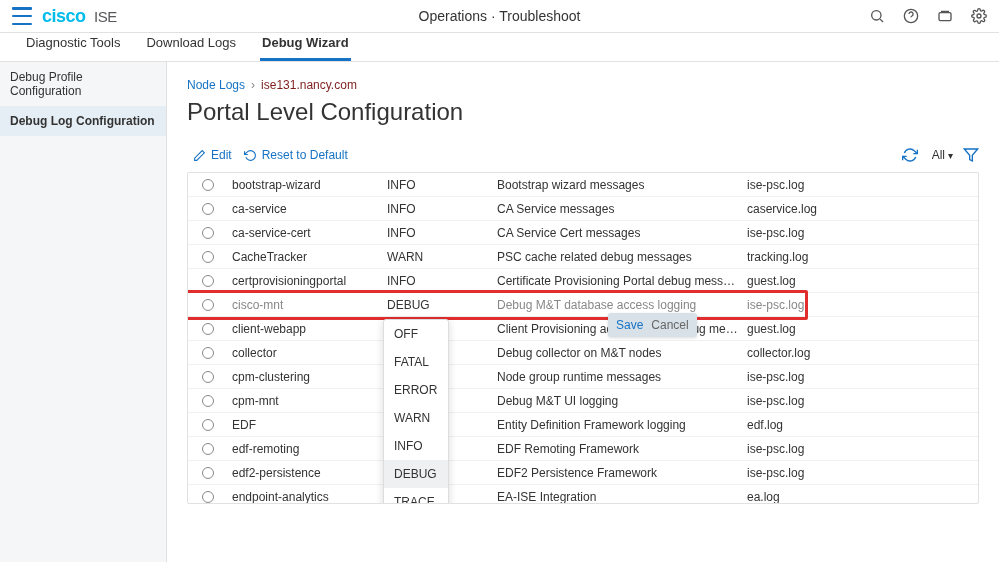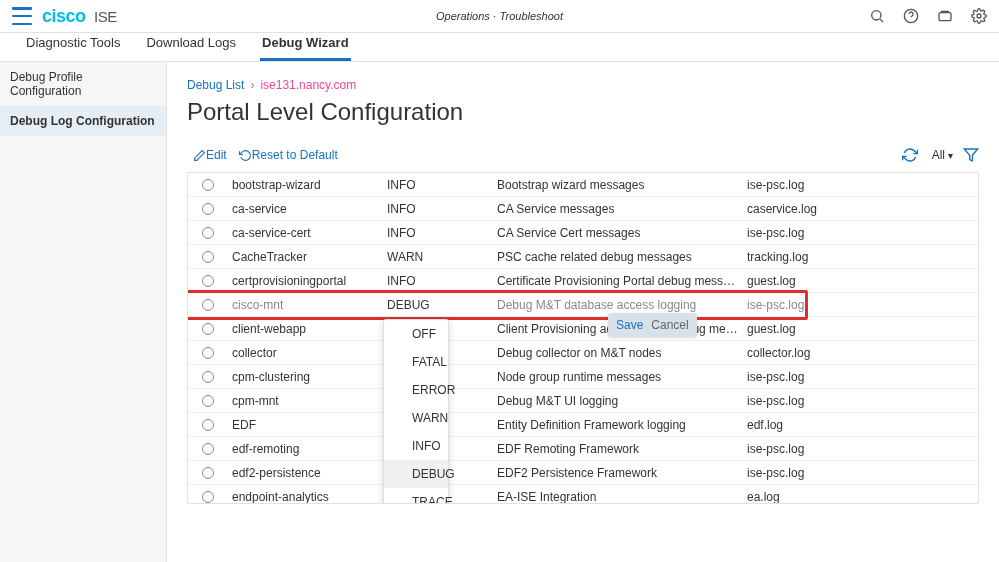--- a/index.html
+++ b/index.html
@@ -23,21 +23,21 @@
   
   .topbar {
     height:33px;
     border-bottom:1px solid var(--border-gray);
     display:flex; align-items:center; padding:0 12px;
   }
   .hamburger { width:20px; height:18px; display:flex; flex-direction:column; justify-content:space-between; cursor:pointer;}
   .hamburger span { height:2.5px; background:var(--primary-blue); border-radius:1px; }
   .brand { font-weight:700; font-size:18px; margin-left:10px; color:var(--cisco-blue); letter-spacing:-0.5px;}
   .brand-sub { font-weight:400; font-size:15px; color:#58585b; margin-left:4px;}
-  .page-title-center { position:absolute; left:50%; transform:translateX(-50%); font-size:11px; color:#333;font-style:italic;}
+  .page-title-center { position:absolute; left:50%; transform:translateX(-50%); font-size:14px; color:#333;}
   .top-icons { margin-left:auto; display:flex; gap:18px; color:#555;}
   .ticon { width:16px; height:16px; cursor:pointer; }
 
   
   .tabs {
     height:29px; border-bottom:1px solid var(--border-gray);
     display:flex; align-items:flex-end; padding:0 24px; gap:22px;
   }
   .tab { font-size:13px; padding:6px 2px 8px 2px; color:#333; cursor:pointer; border-bottom:3px solid transparent;}
   .tab.active { border-bottom:3px solid var(--primary-blue); font-weight:600;}
@@ -50,26 +50,26 @@
   }
   .side-item { padding:8px 10px; cursor:pointer; color:#333;}
   .side-item.active { background:#e6eef5; font-weight:600;}
 
   .main {
     flex:1; padding:16px 20px 0 20px; position:relative; overflow:hidden;
   }
 
   .breadcrumb { font-size:12px; color:var(--primary-blue); margin-bottom:6px; display:flex; align-items:center; gap:6px;}
   .breadcrumb .sep { color:#888;}
-  .breadcrumb .node { color:#ec4899; }
+  .breadcrumb .node { color:#7f1d1d; }
 
   h1.page-h1 { font-size:24px; font-weight:400; margin-bottom:18px;}
 
   .toolbar-row { display:flex; align-items:center; margin-bottom:6px;}
-  .tbtn { display:flex; align-items:center; color:var(--primary-blue); font-size:12px; cursor:pointer; padding:4px 6px;}
+  .tbtn { display:flex; align-items:center; gap:5px; color:var(--primary-blue); font-size:12px; cursor:pointer; padding:4px 6px;}
   .tbtn svg { width:13px; height:13px; }
   .tspacer { flex:1; }
   .filterbox { display:flex; align-items:center; gap:10px; color:#333;}
   .filter-all { display:flex; align-items:center; gap:3px; cursor:pointer;}
   .funnel, .refresh { cursor:pointer; color:var(--primary-blue);}
 
   
   .tablewrap { border:1px solid var(--border-gray); border-radius:2px; position:relative;}
   .thead {
     display:grid;
@@ -103,21 +103,21 @@
   
   .level-input {
     border:none; border-bottom:1px solid var(--primary-blue);
     font-size:12px; padding:3px 0; color:#333; width:60px; background:transparent;
   }
   .level-popup {
     position:absolute; left:195px; width:66px;
     background:#fff; border:1px solid #ddd; box-shadow:0 2px 8px rgba(0,0,0,0.15);
     border-radius:3px; z-index:50;
   }
-  .level-popup .opt { padding:7px 28px; font-size:12px; cursor:pointer;}
+  .level-popup .opt { padding:7px 10px; font-size:12px; cursor:pointer;}
   .level-popup .opt.sel { background:#eef0f2;}
 
   .savecancel {
     position:absolute; left:420px;
     background:#d9e1e8; border-radius:3px;
     padding:5px 8px; font-size:12px; display:flex; gap:8px; z-index:40;
     box-shadow:0 1px 3px rgba(0,0,0,0.15);
   }
   .savecancel .save { color:var(--primary-blue); cursor:pointer;}
   .savecancel .cancel { color:#666; cursor:pointer;}
@@ -170,21 +170,21 @@
   </div>
 
 <div class="workspace">
   <div class="sidepanel" id="side-panel">
       <div class="side-item">Debug Profile Configuration</div>
       <div class="side-item active">Debug Log Configuration</div>
     </div>
 
   <div class="main">
     <div class="breadcrumb">
-      <span style="cursor:pointer;">Debug List</span>
+      <span style="cursor:pointer;">Node Logs</span>
       <span class="sep">›</span>
       <span class="node">ise131.nancy.com</span>
     </div>
 
     <h1 class="page-h1">Portal Level Configuration</h1>
 
     <div class="toolbar-row">
       <div class="tbtn">
         <svg viewBox="0 0 24 24" fill="none" stroke="currentColor" stroke-width="2">
             <path d="M17 3l4 4L7 21H3v-4L17 3z"></path>

